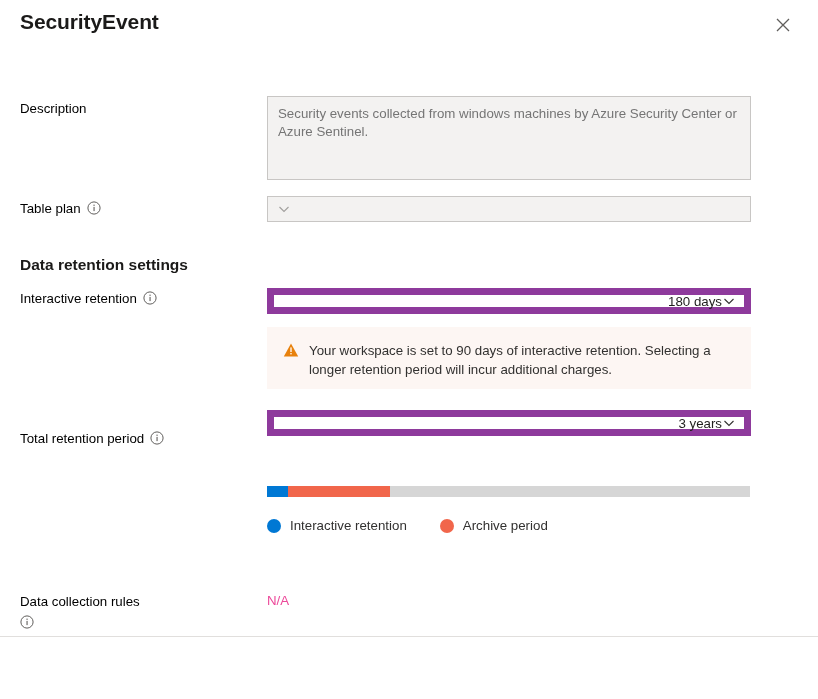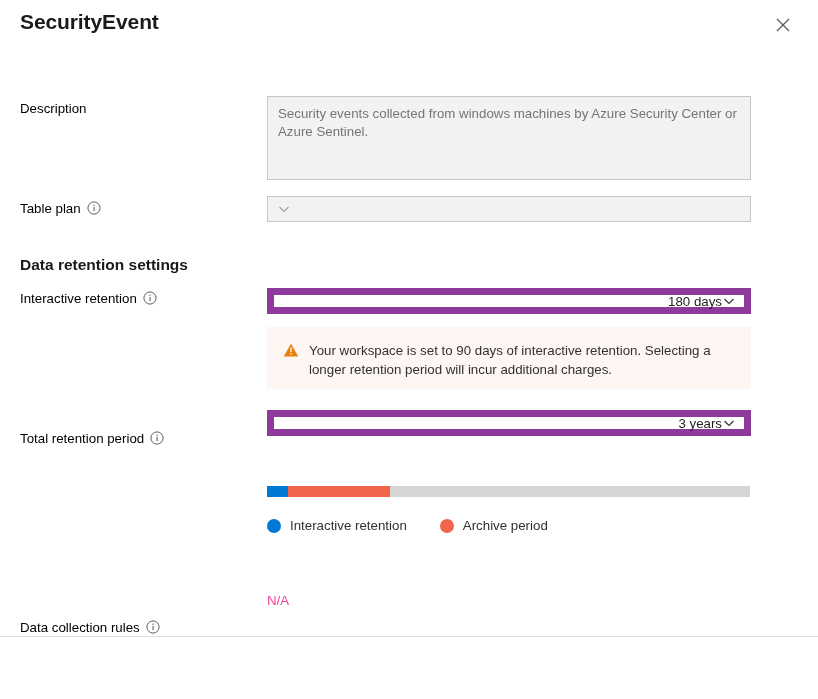--- a/index.html
+++ b/index.html
@@ -338,21 +338,21 @@
     <div class="legend-item">
       <span class="legend-dot" style="background: rgb(0, 120, 212);"></span>
       <span>Interactive retention</span>
     </div>
     <div class="legend-item">
       <span class="legend-dot" style="background: rgb(241, 102, 75);"></span>
       <span>Archive period</span>
     </div>
   </div>
 
-  <div class="label" style="top:620px;">
+  <div class="label" style="top:594px;flex-direction:column;">
     <span>Data collection rules</span>
     <span class="info-icon">
       <svg width="14" height="14" viewBox="0 0 14 14" aria-hidden="true">
         <circle cx="7" cy="7" r="6.1" fill="none" stroke="#605e5c" stroke-width="1"></circle>
         <rect x="6.5" y="5.9" width="1.1" height="4.2" fill="#605e5c"></rect>
         <rect x="6.5" y="3.6" width="1.1" height="1.3" fill="#605e5c"></rect>
       </svg>
     </span>
   </div>
   <div class="plain-value" style="top:593px;">N/A</div>

